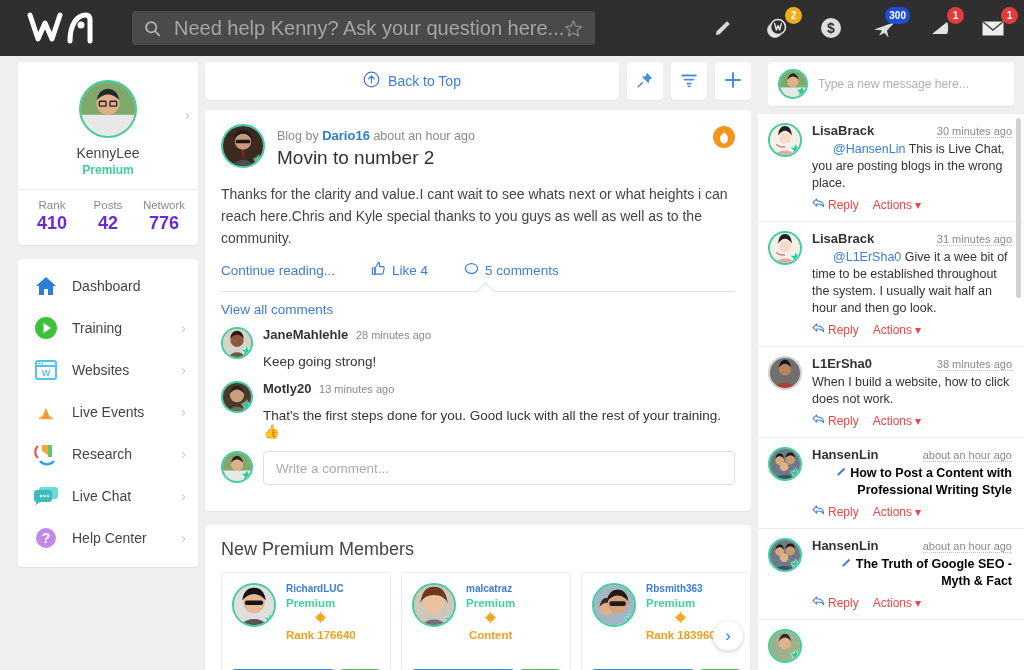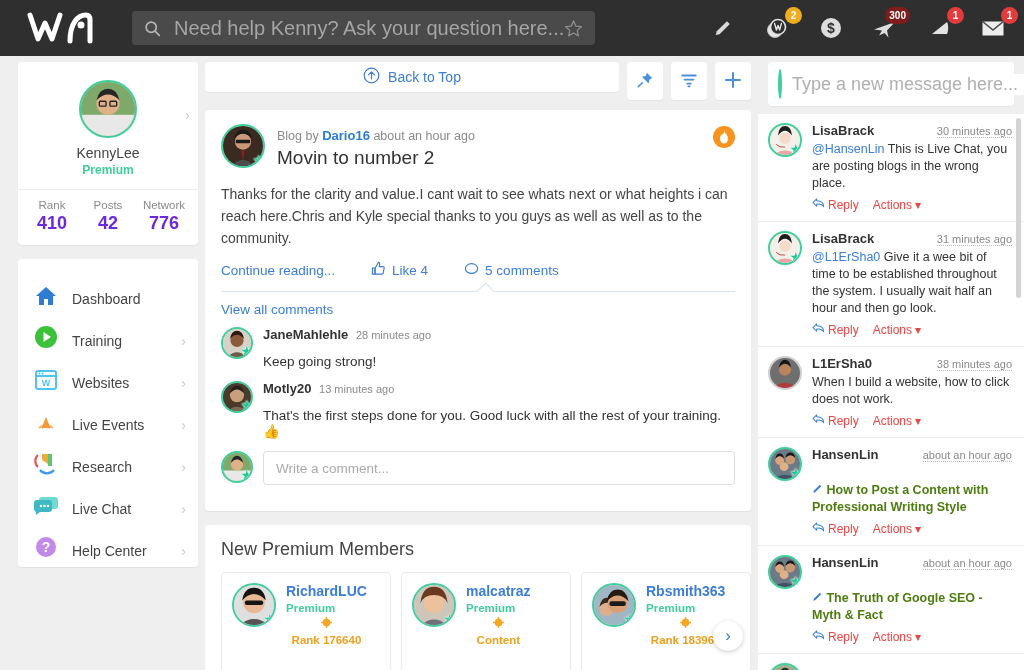--- a/index.html
+++ b/index.html
@@ -50,21 +50,21 @@
   .topicon { position: relative; width: 34px; height: 34px; display:flex; align-items:center; justify-content:center; cursor: pointer; }
   .badge {
     position: absolute; top: -4px; right: -8px;
     min-width: 17px; height: 17px;
     border-radius: 9px;
     font-size: 10px; font-weight: bold; color: #fff;
     display: flex; align-items: center; justify-content: center;
     padding: 0 4px; line-height: 1;
   }
   .badge.yellow { background: #f0ad1e; color:#fff; }
-  .badge.green  { background: #7f1d1d; }
+  .badge.green  { background: #1d4ed8; }
   .badge.red    { background: #e23c3c; }
 
   
   .page { position: absolute; top: 56px; left: 0; width: 1024px; height: 614px; }
 
   
   .sidebar { position: absolute; left: 18px; top: 6px; width: 180px; }
   .card { background: #fff; border-radius: 4px; box-shadow: 0 1px 1px rgba(0,0,0,.06); }
 
   .profile-card { padding-top: 18px; position: relative; }
@@ -88,32 +88,32 @@
 
   .uname { text-align:center; font-size:14px; color:#444; margin-top:7px; }
   .upremium { text-align:center; font-size:12px; color:#3fcf9a; font-weight:bold; margin-top:2px; margin-bottom:12px; }
   .stats { border-top: 1px solid #eee; display:flex; padding: 9px 6px 11px; }
   .stat { flex:1; text-align:center; }
   .stat .lbl { font-size: 11.5px; color: #8a8a8a; }
   .stat .val { font-size: 18px; color: #6d28d9; font-weight: bold; margin-top: 2px; }
 
   .menu-card { margin-top: 14px; padding: 6px 0 8px; }
   .mitem {
-    display:flex; align-items:flex-end; height: 42px;
+    display:flex; align-items:center; height: 42px;
     padding: 0 12px 0 16px; position: relative; cursor: pointer;
   }
   .mitem .mico { width: 30px; display:flex; align-items:center; }
   .mitem .mlbl { font-size: 14px; color: #444; margin-left: 8px; flex:1; }
   .mitem .mchev { color: #c9c9c9; font-size: 14px; }
 
   
   .main { position: absolute; left: 205px; top: 6px; width: 546px; }
   .toolbar { display:flex; gap: 8px; }
   .backtop {
-    flex: 1; height: 30px; background:#fff; border-radius:4px;
+    flex: 1; height: 38px; background:#fff; border-radius:4px;
     display:flex; align-items:center; justify-content:center; gap:8px;
     color:#3b7dd8; font-size:14px; cursor:pointer;
     box-shadow: 0 1px 1px rgba(0,0,0,.05);
   }
   .tbtn {
     width: 36px; height: 38px; background:#fff; border-radius:4px;
     display:flex; align-items:center; justify-content:center; cursor:pointer;
     box-shadow: 0 1px 1px rgba(0,0,0,.05);
   }
 
@@ -149,21 +149,21 @@
     padding: 0 12px; font-size:13.5px; color:#333; outline:none;
     font-family: "Liberation Sans", sans-serif;
   }
   .cmt-input::placeholder { color:#aaa; }
 
   .members { margin-top: 14px; background:#fff; border-radius:4px; padding: 14px 16px 16px; position:relative; overflow:hidden; box-shadow: 0 1px 1px rgba(0,0,0,.05); }
   .members h3 { font-size: 18px; font-weight: normal; color:#444; margin-bottom: 12px; }
   .mcards { display:flex; gap: 10px; }
   .mcard { width: 170px; flex: 0 0 170px; border:1px solid #eaeaea; border-radius:4px; padding: 10px; }
   .mcard-top { display:flex; gap: 10px; align-items:flex-start; }
-  .mc-name { font-size:14px; font-weight:bold; color:#3b7dd8; white-space:nowrap; }
+  .mc-name { font-size:10px; font-weight:bold; color:#3b7dd8; white-space:nowrap; }
   .mc-prem { font-size:11.5px; color:#3fcf9a; font-weight:bold; margin-top:3px; }
   .mc-rank { font-size:11.5px; color:#f0a01e; font-weight:bold; margin-top:3px; display:flex; align-items:center; gap:4px; white-space:nowrap;flex-direction:column;}
   .mcard-btns { display:flex; gap: 6px; margin-top: 28px; }
   .btn-hello {
     flex:1; height:30px; background:#3b82c4; color:#fff; border:none; border-radius:3px;
     font-size:13px; cursor:pointer; font-family:"Liberation Sans", sans-serif;
   }
   .btn-add {
     width: 40px; height:30px; background:#5cb85c; border:none; border-radius:3px;
     cursor:pointer; display:flex; align-items:center; justify-content:center;
@@ -177,33 +177,33 @@
   }
 
   
   .chat { position: absolute; left: 758px; top: 0; width: 266px; height: 614px; background:#efefef; }
   .chat-compose {
     margin: 6px 10px 0 10px; background:#fff; border-radius:4px;
     height: 44px; display:flex; align-items:center; gap: 10px; padding: 0 10px;
     box-shadow: 0 1px 1px rgba(0,0,0,.05);
   }
   .chat-compose input {
-    flex:1; border:none; outline:none; font-size:18px; color:#ec4899;
+    flex:1; border:none; outline:none; font-size:12px; color:#ec4899;
     font-family:"Liberation Sans", sans-serif;
   }
   .chat-compose input::placeholder { color:#b0b0b0; }
   .chat-list { margin-top: 8px; background:#fff; height: 556px; overflow:hidden; position:relative; }
   .msg { display:flex; gap: 10px; padding: 9px 12px 9px 10px; border-bottom:1px solid #ececec; }
   .msg-body { flex:1; min-width:0; }
   .msg-head { display:flex; justify-content:space-between; align-items:baseline; }
   .msg-name { font-size:13px; font-weight:bold; color:#333; }
   .msg-time { font-size:11px; color:#8a8a8a; border-bottom: 1px dotted #bbb; }
   .msg-text { font-size:12.5px; line-height:17px; color:#333; margin-top:3px; word-wrap:break-word; }
-  .msg-text .mention { color:#3b7dd8; }
-  .msg-link { font-size:12.5px; line-height:17px; color:#4d7c0f; font-weight:bold; margin-top:20px; }
+  .msg-text .mention { color:#3b7dd8;margin-left:21px; }
+  .msg-link { font-size:12.5px; line-height:17px; color:#000000; font-weight:bold; margin-top:3px;text-align:right; }
   .msg-actions { display:flex; gap: 14px; align-items:center; margin-top:6px; }
   .ma { font-size:12px; color:#ef4444; cursor:pointer; display:flex; align-items:flex-end; gap:3px; }
   .chat-scroll {
     position:absolute; right: 3px; top: 4px; width: 5px; height: 180px;
     background:#d3d3d3; border-radius: 3px;
   }
 </style>
 </head>
 <body>
 

